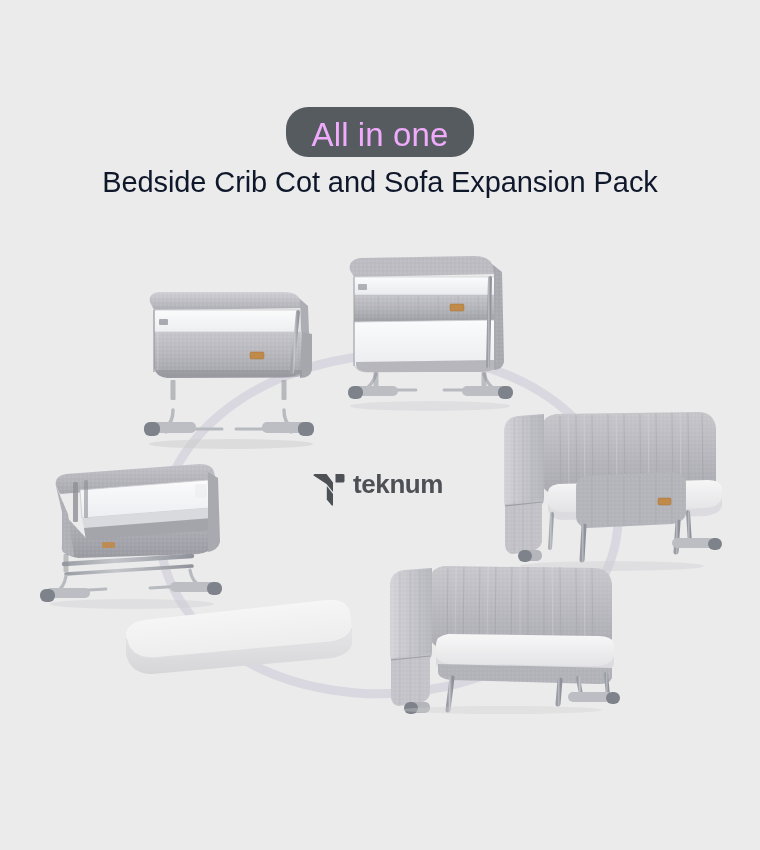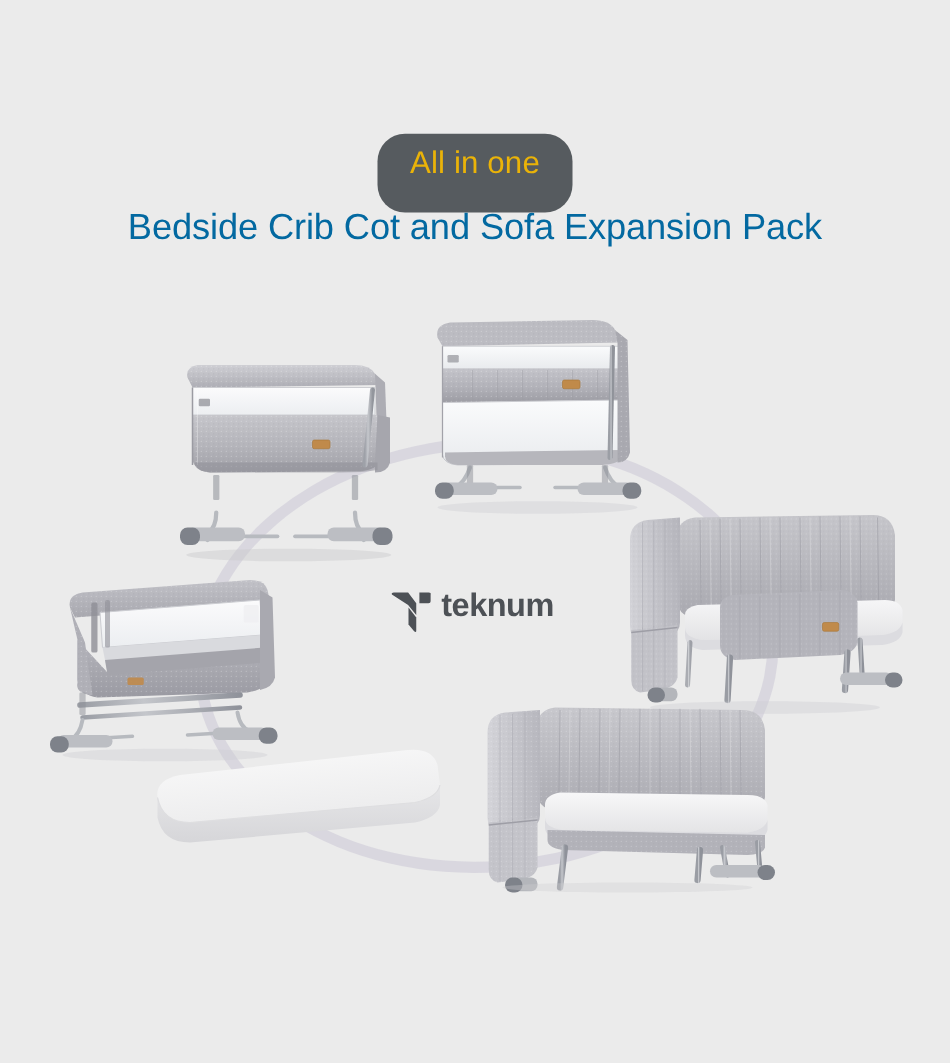--- a/index.html
+++ b/index.html
@@ -25,34 +25,34 @@
   .badge-row {
     position: absolute;
     top: 107px;
     left: 0;
     width: 760px;
     text-align: center;
   }
   .badge {
     display: inline-block;
     background: #565b5f;
-    color: #eab308;
-    font-size: 25px;
+    color: #f0abfc;
+    font-size: 33px;
     line-height: 1;
-    padding: 11px 26px 27px;
+    padding: 11px 26px 6px;
     border-radius: 22px;
     letter-spacing: 0.1px;
   }
   .headline {
     position: absolute;
     top: 166px;
     left: 0;
     width: 760px;
     text-align: center;
-    color: #0369a1;
+    color: #0f172a;
     font-size: 29px;
     letter-spacing: -0.1px;
     white-space: nowrap;
   }
 
   
   .logo {
     position: absolute;
     left: 312px;
     top: 470px;

